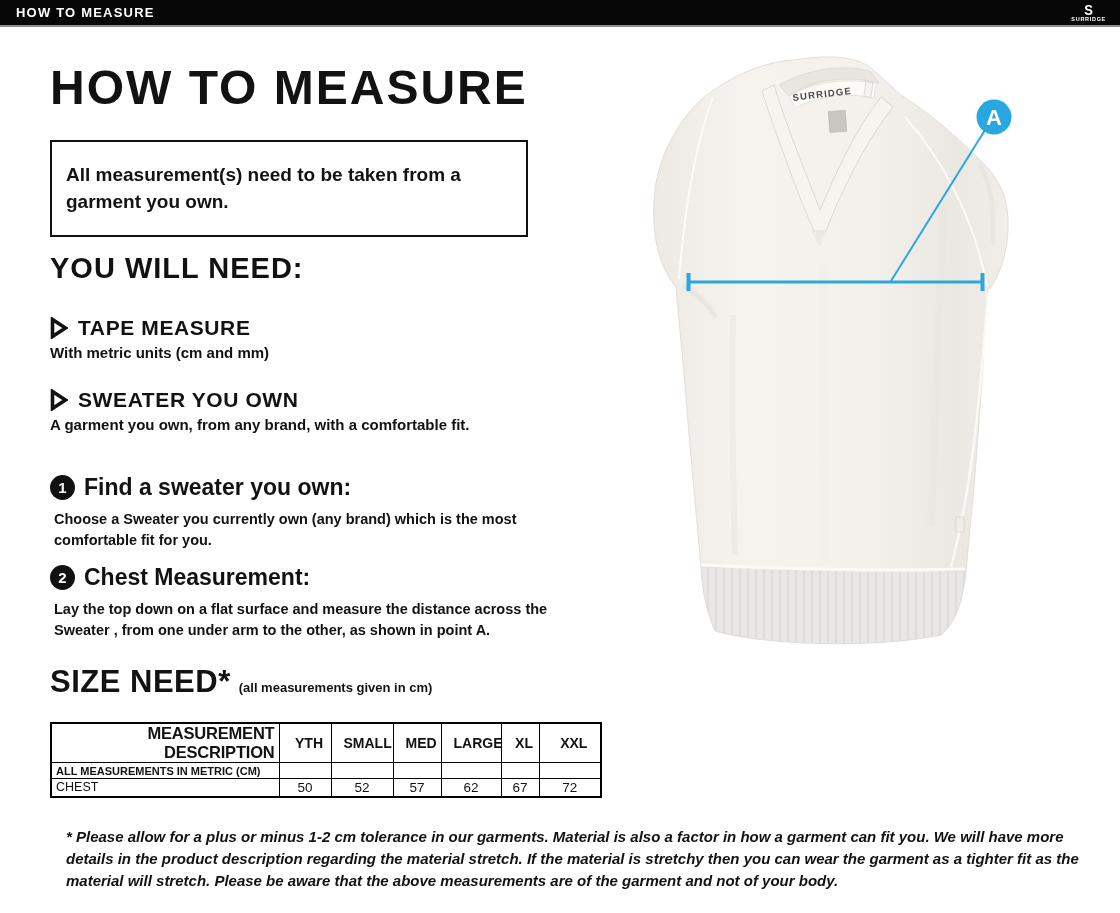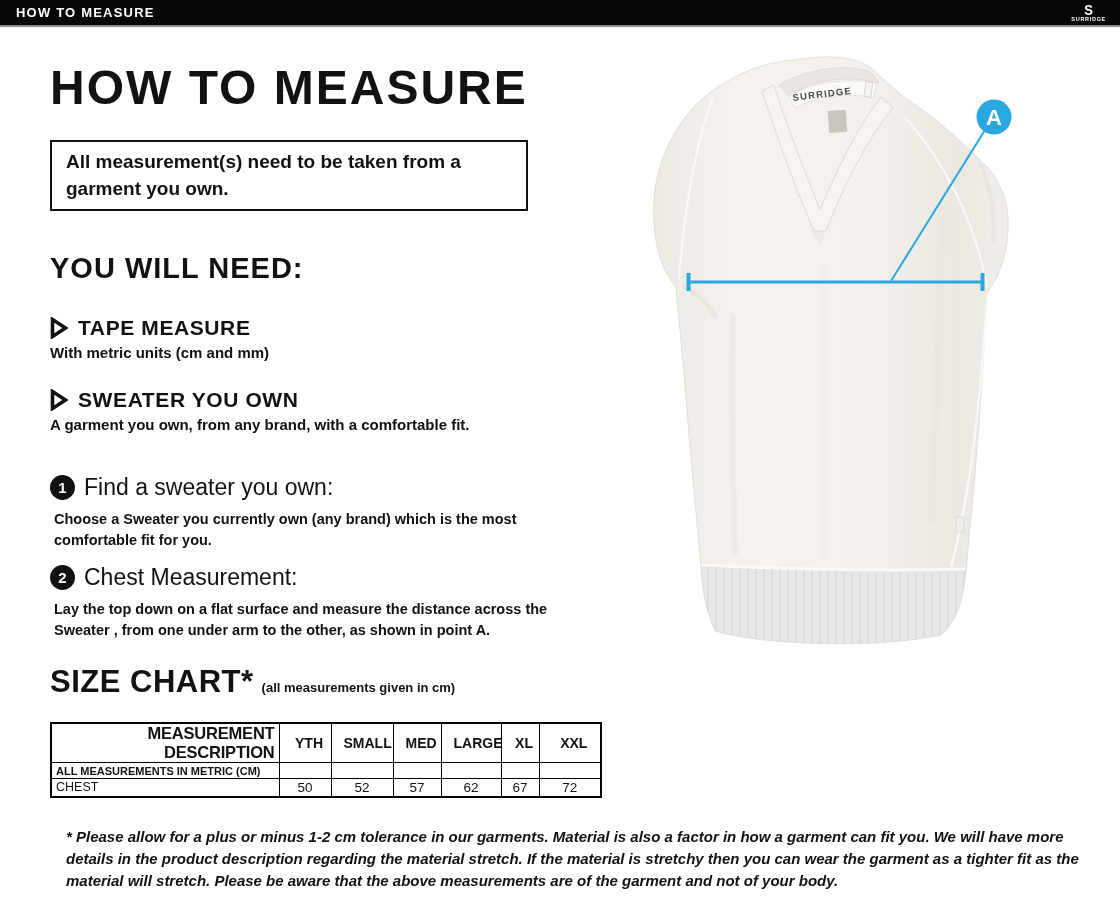--- a/index.html
+++ b/index.html
@@ -22,21 +22,21 @@
   .logo-mark { font-size:13px; font-weight:bold; transform:scaleY(1.15); }
   .logo-text { font-size:5.5px; font-weight:bold; letter-spacing:0.7px; margin-top:1px; }
 
   
   .h1 {
     position:absolute; left:50px; top:64px; margin:0;
     font-size:48px; font-weight:bold; letter-spacing:2px; line-height:1;
   }
   .note-box {
     position:absolute; left:50px; top:140px; width:478px;
-    border:2.5px solid #111; padding:7px 14px;
+    border:2.5px solid #111; padding:20px 14px;
     font-size:19px; font-weight:bold; line-height:1.4;
   }
   .ywn-heading {
     position:absolute; left:50px; top:252px; margin:0;
     font-size:29px; font-weight:bold; letter-spacing:1px;
   }
   .need-item { position:absolute; left:50px; }
   .need-item.n0 { top:316px; }
   .need-item.n1 { top:388px; }
   .need-head { display:flex; align-items:center; gap:10px; }
@@ -45,21 +45,21 @@
 
   .step { position:absolute; left:50px; width:540px; }
   .step.s0 { top:474px; }
   .step.s1 { top:564px; }
   .step-head { display:flex; align-items:center; gap:9px; }
   .step-num {
     width:25px; height:25px; border-radius:50%; background:#111; color:#fff;
     font-size:15px; font-weight:bold; display:inline-flex;
     align-items:center; justify-content:center; flex:0 0 auto;
   }
-  .step-title { font-size:23px; font-weight:normal;text-align:right; }
+  .step-title { font-size:23px; font-weight:bold;text-align:right; }
   .step-desc { font-size:14.5px; font-weight:bold; line-height:1.45; margin:8px 0 0 4px; }
 
   .sc-heading { position:absolute; left:50px; top:664px; display:flex; align-items:baseline; gap:8px; }
   .sc-main { font-size:31px; font-weight:bold; letter-spacing:0.5px; }
   .sc-sub  { font-size:13px; font-weight:bold; }
 
   
   table.size-chart {
     position:absolute; left:50px; top:722px;
     border-collapse:collapse; table-layout:fixed; width:550px;
@@ -132,21 +132,21 @@
 
 <div class="step s1">
   <div class="step-head">
     <span class="step-num">2</span>
     <span class="step-title">Chest Measurement:</span>
   </div>
   <p class="step-desc">Lay the top down on a flat surface and measure the distance across the Sweater , from one under arm to the other, as shown in point A.</p>
 </div>
 
 <div class="sc-heading">
-  <span class="sc-main">SIZE CHART*</span>
+  <span class="sc-main">SIZE NEED*</span>
   <span class="sc-sub">(all measurements given in cm)</span>
 </div>
 
 <table class="size-chart">
   <colgroup>
     <col style="width:228px">
       <col style="width:52px">
       <col style="width:62px">
     <col style="width:48px">
       <col style="width:60px">

